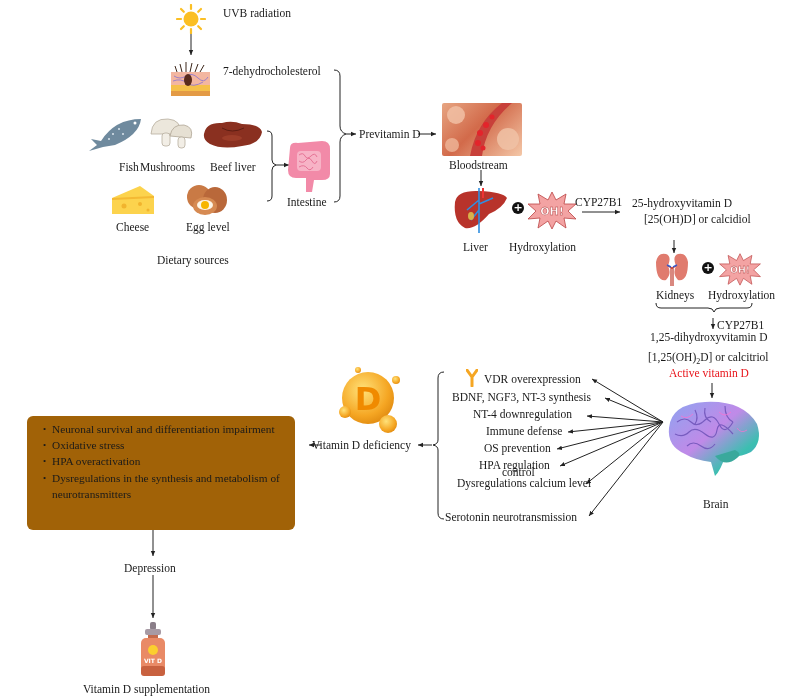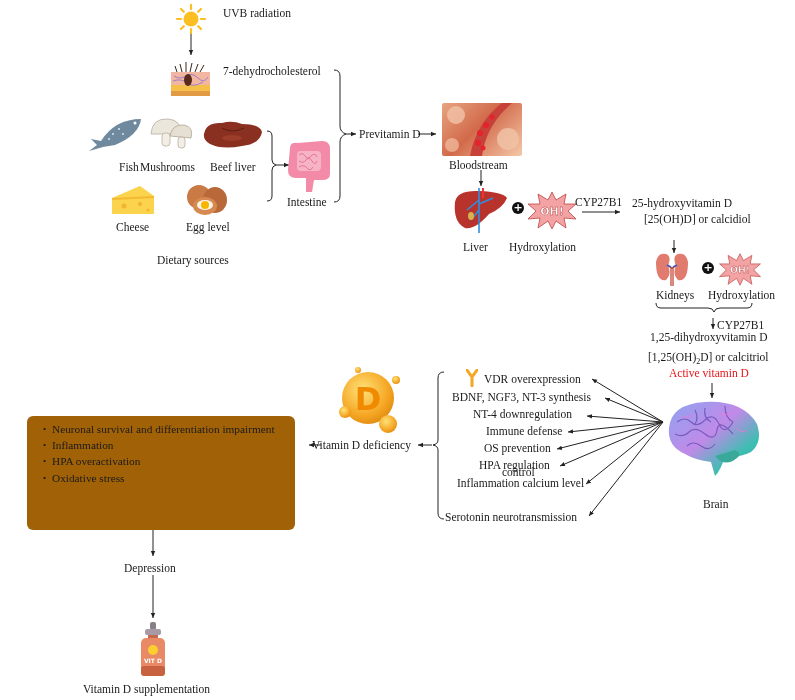--- a/index.html
+++ b/index.html
@@ -263,21 +263,21 @@
   <svg width="12" height="18" viewBox="0 0 12 18">
     <path d="M1,1 L6,8 L11,1 M6,8 L6,17" stroke="#f5a623" stroke-width="3" fill="none" stroke-linecap="round"></path>
   </svg>
 </div>
 <div class="lbl" style="left:484px;top:372px;">VDR overexpression</div>
 <div class="lbl" style="left:452px;top:390px;">BDNF, NGF3, NT-3 synthesis</div>
 <div class="lbl" style="left:473px;top:407px;">NT-4 downregulation</div>
 <div class="lbl" style="left:486px;top:424px;">Immune defense</div>
 <div class="lbl" style="left:484px;top:441px;">OS prevention</div>
 <div class="lbl" style="left:479px;top:458px;">HPA regulation</div>
-<div class="lbl" style="left:457px;top:476px;">Inflammation calcium level</div>
+<div class="lbl" style="left:457px;top:476px;">Dysregulations calcium level</div>
 <div class="lbl" style="left:502px;top:465px;">control</div>
 <div class="lbl" style="left:445px;top:510px;">Serotonin neurotransmission</div>
 
 <div class="abs" style="left:336px;top:366px;width:72px;height:68px;">
   <svg width="72" height="68" viewBox="0 0 72 68">
     <defs>
       <radialGradient id="orb" cx="0.4" cy="0.35" r="0.7">
         <stop offset="0" stop-color="#ffe27a"></stop>
           <stop offset="0.7" stop-color="#f5a623"></stop>
           <stop offset="1" stop-color="#e08a10"></stop>
@@ -289,23 +289,23 @@
     <circle cx="60" cy="14" r="4" fill="url(#orb)"></circle>
     <circle cx="22" cy="4" r="3" fill="url(#orb)"></circle>
     <text x="32" y="44" font-family="DejaVu Sans, sans-serif" font-weight="bold" font-size="32" fill="#f08a00" text-anchor="middle">D</text>
   </svg>
 </div>
 <div class="lbl" style="left:312px;top:438px;">Vitamin D deficiency</div>
 
 <div class="effects-box">
   <ul>
     <li>Neuronal survival and differentiation impairment</li>
-    <li>Inflammation</li>
+    <li>Oxidative stress</li>
     <li>HPA overactivation</li>
-    <li>Oxidative stress</li>
+    <li style="width:250px;white-space:normal;">Dysregulations in the synthesis and metabolism of neurotransmitters</li>
   </ul>
 </div>
 
 <div class="lbl" style="left:124px;top:561px;">Depression</div>
 
 <div class="abs" style="left:139px;top:622px;width:28px;height:56px;">
   <svg width="28" height="56" viewBox="0 0 28 56">
     <rect x="11" y="0" width="6" height="8" rx="2" fill="#8a7e88"></rect>
     <rect x="6" y="7" width="16" height="6" rx="2" fill="#a79aa4"></rect>
     <rect x="9" y="13" width="10" height="4" fill="#c46a4c"></rect>

